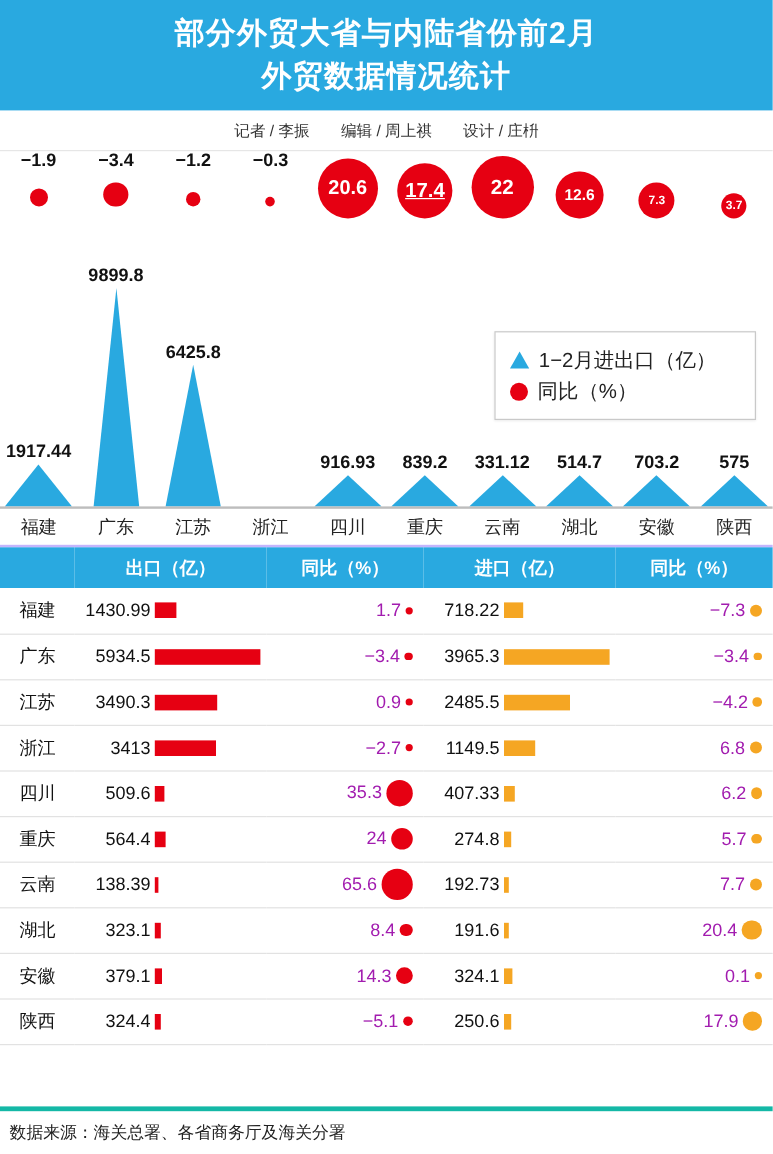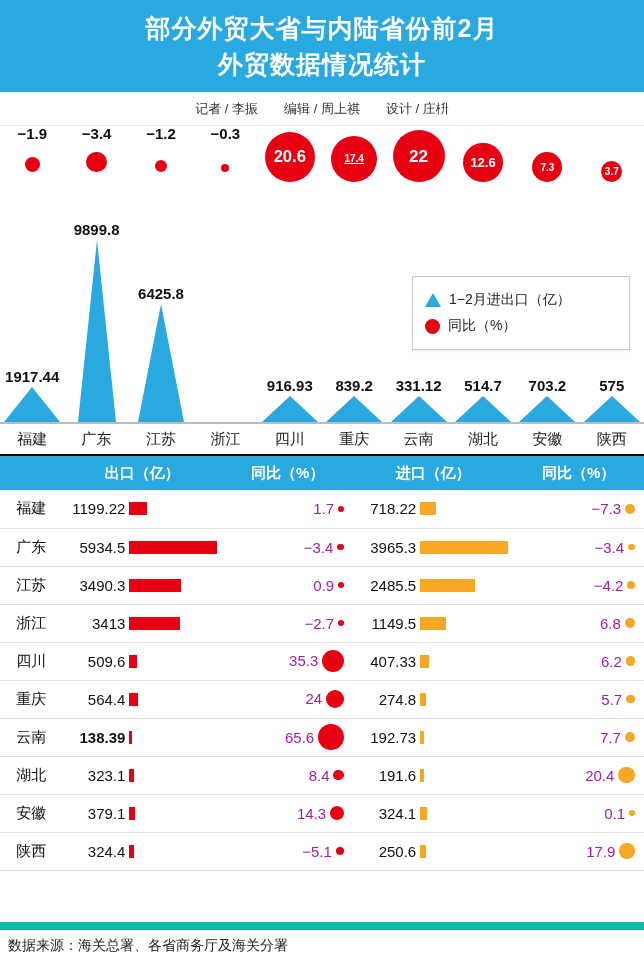--- a/index.html
+++ b/index.html
@@ -30,21 +30,21 @@
     align-items: center;
     justify-content: center;
     gap: 26px;
     font-size: 13px;
     color: #333;
     border-bottom: 1px solid #e6e6e6;
   }
   .chart-area {
     position: relative;
     height: 330px;
-    border-bottom: 2px solid #000000;
+    border-bottom: 2px solid #c4b5fd;
   }
   .bubble-row {
     position: relative;
     height: 66px;
   }
   .bubble-cell {
     position: absolute;
     text-align: center;
     width: 64px;
   }
@@ -113,21 +113,21 @@
     width: 218px;
     border: 1px solid #c9c9c9;
     background: #fff;
     padding: 10px 12px;
     box-shadow: 0 1px 2px rgba(0,0,0,.08);
   }
   .legend-item {
     display: flex;
     align-items: center;
     gap: 8px;
-    font-size: 14px;
+    font-size: 17px;
     color: #222;
     height: 26px;
   }
   .legend-tri {
     width:0;height:0;
     border-left: 8px solid transparent;
     border-right: 8px solid transparent;
     border-bottom: 14px solid #29a9e0;
   }
   .legend-dot {
@@ -179,21 +179,21 @@
   .pct-cell .nb-wrap { justify-content: flex-end; }
   .pct-num {
     font-size: 15px; color: #a21caf; text-align: right; white-space: nowrap;
   }
   .dot-red { background: #e60012; border-radius: 50%; }
   .dot-orange { background: #f5a623; border-radius: 50%; }
   .source {
     position: absolute;
     bottom: 0; left: 0; right: 0;
     height: 40px;
-    border-top: 8px solid #14b8a6;
+    border-top: 4px solid #14b8a6;
     display: flex;
     align-items: center;
     padding-left: 8px;
     font-size: 14px;
     color: #222;
   }
   .col-w { width: 148px; }
   .col-p { width: 130px; }
 </style>
 </head>
@@ -225,21 +225,21 @@
         <div class="bubble" style="width: 12.1446px; height: 12.1446px; margin-top: 17.8554px;"></div>
       </div>
       <div class="bubble-cell" style="left: 193.4px;">
         <div class="bubble-val">−0.3</div>
         <div class="bubble" style="width: 8px; height: 8px; margin-top: 22px;"></div>
       </div>
       <div class="bubble-cell" style="left: 257.8px;">
         <div class="bubble-inner" style="width: 50.3183px; height: 50.3183px; font-size: 16.605px; margin-top: 5.68174px;">20.6</div>
       </div>
       <div class="bubble-cell" style="left: 322.2px;">
-        <div class="bubble-inner" style="width: 46.2452px; height: 46.2452px; font-size: 10px; margin-top: 9.7548px; text-decoration: underline;">17.4</div>
+        <div class="bubble-inner" style="width: 46.2452px; height: 46.2452px; font-size: 17px; margin-top: 9.7548px; text-decoration: underline;">17.4</div>
       </div>
       <div class="bubble-cell" style="left: 386.6px;">
         <div class="bubble-inner" style="width: 52px; height: 52px; font-size: 17.16px; margin-top: 4px;">22</div>
       </div>
       <div class="bubble-cell" style="left: 451px;">
         <div class="bubble-inner" style="width: 39.3529px; height: 39.3529px; font-size: 12.9865px; margin-top: 16.6471px;">12.6</div>
       </div>
       <div class="bubble-cell" style="left: 515.4px;">
         <div class="bubble-inner" style="width: 29.9539px; height: 29.9539px; font-size: 10px; margin-top: 26.0461px;">7.3</div>
       </div>
@@ -318,21 +318,21 @@
       <th class="col-p">同比（%）</th>
       <th class="col-w">进口（亿）</th>
       <th class="col-p">同比（%）</th>
     </tr>
   </thead>
   <tbody id="table-body">
       <tr>
         <td class="prov-cell">福建</td>
         <td class="num-bar-cell col-w">
           <div class="nb-wrap">
-            <span class="nb-num" style="width: 62px;">1199.22</span>
+            <span class="nb-num" style="width: 62px;">1430.99</span>
             <span class="nb-bar bar-red" style="width: 17.7827px;"></span>
           </div>
         </td>
         <td class="pct-cell col-p">
           <div class="nb-wrap">
             <span class="pct-num">1.7</span>
             <span class="dot-red" style="width: 6px; height: 6px; display: inline-block; margin-right: 8px;"></span>
           </div>
         </td>
         <td class="num-bar-cell col-w">
@@ -480,21 +480,21 @@
           <div class="nb-wrap">
             <span class="pct-num">5.7</span>
             <span class="dot-orange" style="width: 8.81394px; height: 8.81394px; display: inline-block; margin-right: 8px;"></span>
           </div>
         </td>
       </tr>
       <tr>
         <td class="prov-cell">云南</td>
         <td class="num-bar-cell col-w">
           <div class="nb-wrap">
-            <span class="nb-num" style="width: 62px; font-weight: bold;">138.39</span>
+            <span class="nb-num" style="width: 62px;">138.39</span>
             <span class="nb-bar bar-red" style="width: 3px;"></span>
           </div>
         </td>
         <td class="pct-cell col-p">
           <div class="nb-wrap">
             <span class="pct-num">65.6</span>
             <span class="dot-red" style="width: 26px; height: 26px; display: inline-block; margin-right: 8px;"></span>
           </div>
         </td>
         <td class="num-bar-cell col-w">

